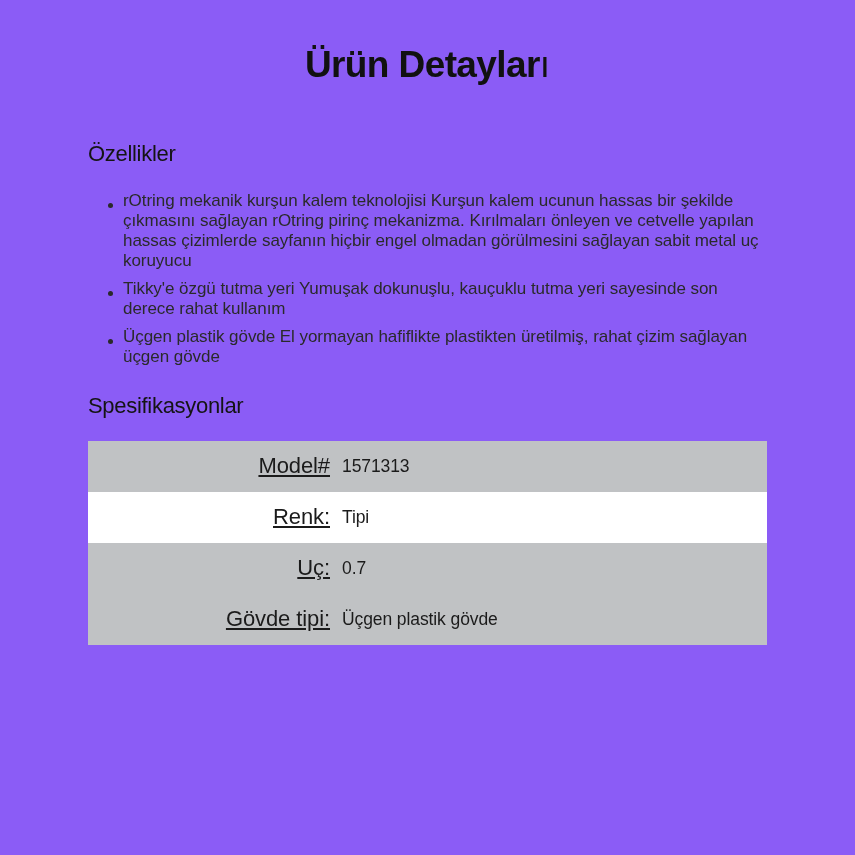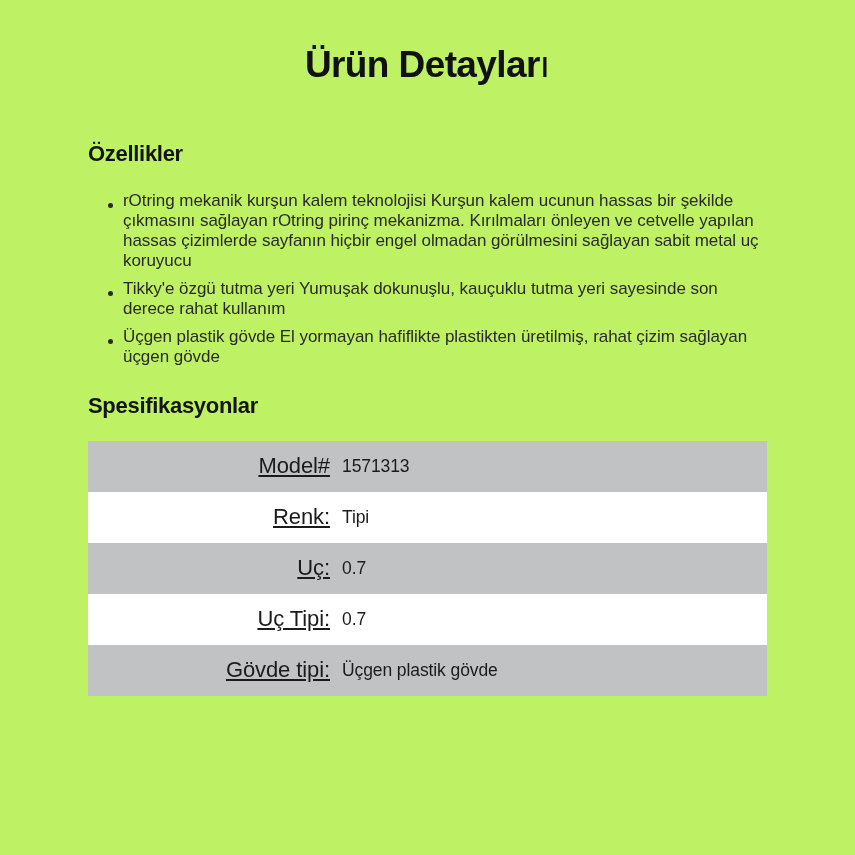--- a/index.html
+++ b/index.html
@@ -13,21 +13,21 @@
     font-family: "Liberation Sans", sans-serif;
     color: #1c1c1c;
     -webkit-font-smoothing: antialiased;
     overflow: hidden;
   }
 
   .page {
     position: relative;
     width: 855px;
     height: 855px;
-    background: #bef264;
+    background: #8b5cf6;
     box-sizing: border-box;
   }
 
   
   .page-title {
     margin: 0;
     padding-top: 44px;
     text-align: center;
     font-size: 37px;
     font-weight: 700;
@@ -42,21 +42,21 @@
 
   
   .content {
     padding: 0 88px 0 88px;
     box-sizing: border-box;
   }
 
   .section-heading {
     margin: 0;
     font-size: 22px;
-    font-weight: 700;
+    font-weight: 400;
     letter-spacing: -0.3px;
     color: #141414;
   }
   .section-heading.features {
     padding-top: 54px;
   }
   .section-heading.specs {
     padding-top: 26px;
   }
 
@@ -160,24 +160,20 @@
           <td class="spec-value">1571313</td>
         </tr>
         <tr class="spec-row plain">
           <td class="spec-label">Renk:</td>
           <td class="spec-value">Tipi</td>
         </tr>
         <tr class="spec-row striped">
           <td class="spec-label">Uç:</td>
           <td class="spec-value">0.7</td>
         </tr>
-        <tr class="spec-row plain">
-          <td class="spec-label">Uç Tipi:</td>
-          <td class="spec-value">0.7</td>
-        </tr>
         <tr class="spec-row striped">
           <td class="spec-label">Gövde tipi:</td>
           <td class="spec-value">Üçgen plastik gövde</td>
         </tr>
       </tbody>
     </table>
 
   </div>
 </div>
 

